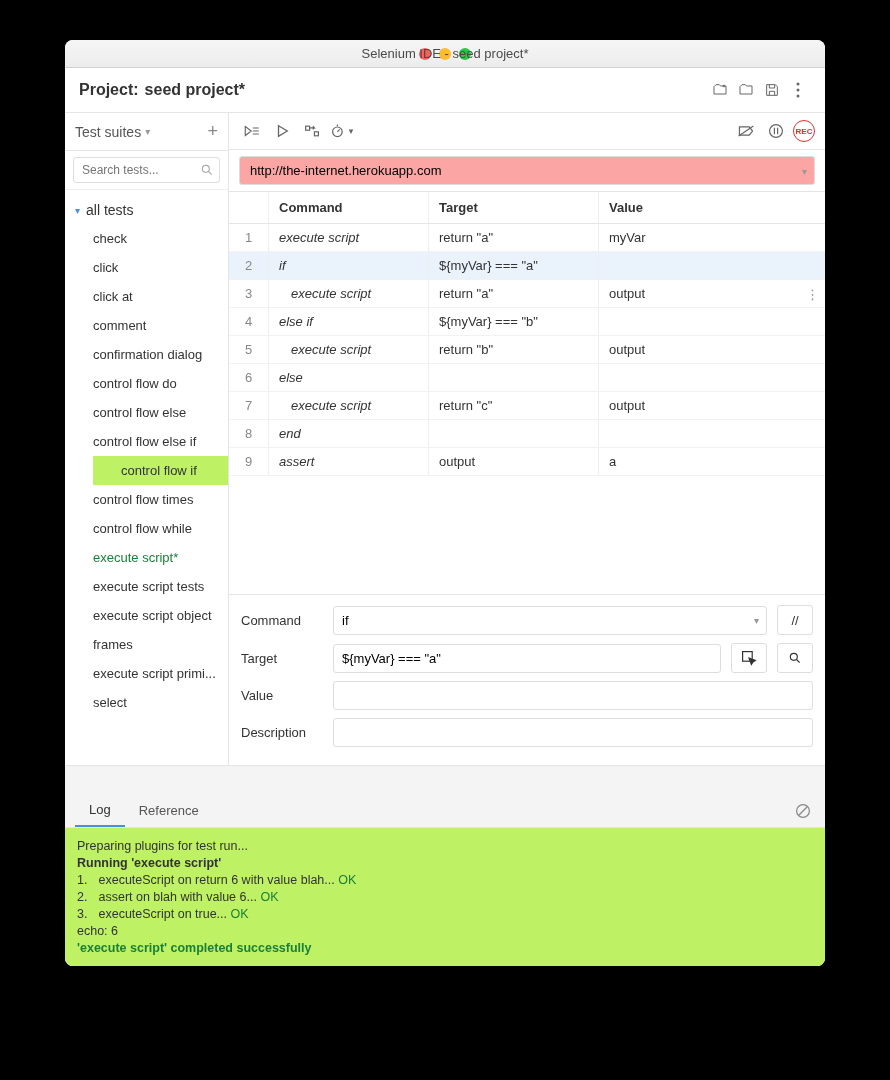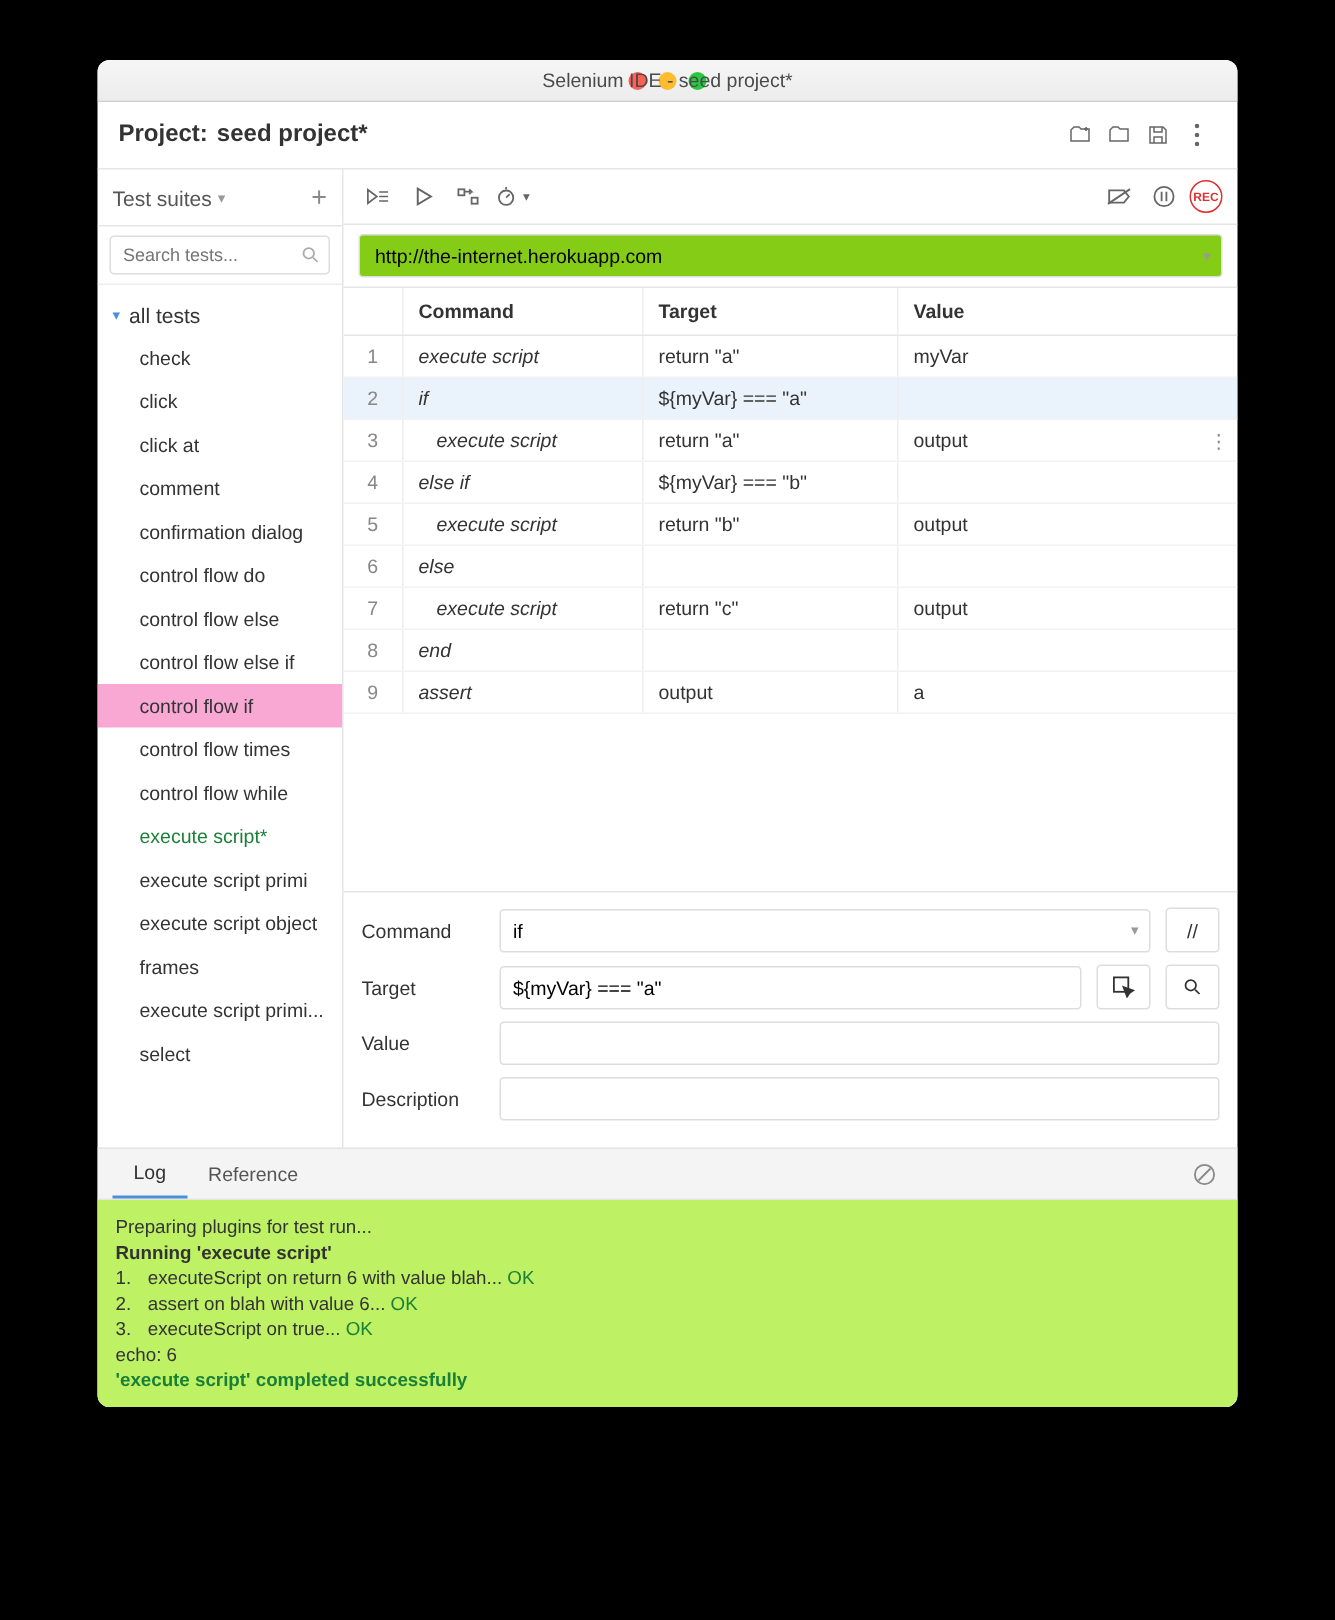--- a/index.html
+++ b/index.html
@@ -25,28 +25,28 @@
 .side-head .chev { margin-left: 4px; color: #999; font-size: 10px; }
 .side-head .plus { margin-left: auto; color: #888; font-size: 18px; cursor: pointer; }
 .search-row { padding: 6px 8px; border-bottom: 1px solid #eee; }
 .search-box { position: relative; }
 .search-box input { width: 100%; padding: 5px 24px 5px 8px; border: 1px solid #ddd; border-radius: 3px; font-size: 12px; }
 .search-box .mag { position: absolute; right: 6px; top: 50%; transform: translateY(-50%); color: #aaa; }
 .tree { flex: 1; overflow-y: auto; padding: 6px 0; }
 .tree-group { display: flex; align-items: center; padding: 6px 10px; font-size: 14px; cursor: pointer; }
 .tree-group .caret { color: #4a90d9; font-size: 10px; margin-right: 6px; }
 .tree-item { padding: 7px 10px 7px 28px; font-size: 13px; color: #333; cursor: pointer; white-space: nowrap; overflow: hidden; text-overflow: ellipsis; }
-.tree-item.selected { background: #f9a8d4; }
+.tree-item.selected { background: #bef264; margin-left: 28px; }
 .tree-item.modified { color: #1a7f37; }
 
 .main { flex: 1; display: flex; flex-direction: column; }
 .toolbar { display: flex; align-items: center; padding: 6px 10px; border-bottom: 1px solid #e5e5e5; gap: 4px; }
 .toolbar .sep { flex: 1; }
 .url-row { padding: 6px 10px; border-bottom: 1px solid #e5e5e5; }
-.url-select { width: 100%; padding: 6px 28px 6px 10px; border: 1px solid #ddd; border-radius: 3px; font-size: 13px; background: #84cc16; position: relative; }
+.url-select { width: 100%; padding: 6px 28px 6px 10px; border: 1px solid #ddd; border-radius: 3px; font-size: 13px; background: #fca5a5; position: relative; }
 .url-wrap { position: relative; }
 .url-wrap .dd { position: absolute; right: 8px; top: 50%; transform: translateY(-50%); color: #999; font-size: 10px; pointer-events: none; }
 
 .grid { flex: 1; overflow: auto; }
 .ghead { display: flex; border-bottom: 1px solid #e5e5e5; font-weight: 600; font-size: 13px; color: #333; background: #fff; }
 .ghead .gc { padding: 8px 10px; }
 .col-num { width: 40px; text-align: center; border-right: 1px solid #eee; }
 .col-cmd { width: 160px; border-right: 1px solid #eee; }
 .col-tgt { width: 170px; border-right: 1px solid #eee; }
 .col-val { flex: 1; position: relative; }
@@ -62,21 +62,21 @@
 .erow { display: flex; align-items: center; margin-bottom: 8px; gap: 10px; }
 .erow .elabel { width: 82px; font-size: 13px; color: #333; }
 .erow .einput { flex: 1; }
 .erow input[type=text], .erow .eselect { width: 100%; padding: 6px 8px; border: 1px solid #ddd; border-radius: 3px; font-size: 13px; background: #fff; }
 .eselwrap { flex: 1; position: relative; }
 .eselwrap .dd { position: absolute; right: 8px; top: 50%; transform: translateY(-50%); color: #999; font-size: 10px; pointer-events: none; }
 .ebtn { width: 36px; height: 30px; border: 1px solid #ddd; border-radius: 3px; display: flex; align-items: center; justify-content: center; cursor: pointer; }
 .erow .chk { width: 18px; height: 18px; border: 1px solid #ccc; border-radius: 3px; }
 
 .bottom { border-top: 1px solid #e5e5e5; background: #f4f4f4; }
-.btabs { display: flex; align-items: center; border-bottom: 1px solid #e5e5e5; padding: 0 10px; }
+.btabs { display: flex; align-items: center; border-bottom: 1px solid #e5e5e5; padding: 0 10px; margin-top: 28px; }
 .btab { padding: 8px 14px; font-size: 13px; color: #555; cursor: pointer; }
 .btab.active { color: #333; border-bottom: 2px solid #4a90d9; }
 .btabs .bspacer { flex: 1; }
 .bclear { color: #888; cursor: pointer; padding: 4px; }
 .log { background: #bef264; padding: 8px 12px; font-size: 12.5px; max-height: 160px; overflow: auto; }
 .log .line { margin: 3px 0; }
 .log .bold { font-weight: 600; }
 .log .ok { color: #1a7f37; }
 .log .numb { display: inline-block; width: 18px; }
 .log .done { color: #1a7f37; font-weight: 600; }
@@ -153,21 +153,21 @@
             <div class="tree-item">click at</div>
             <div class="tree-item">comment</div>
             <div class="tree-item">confirmation dialog</div>
             <div class="tree-item">control flow do</div>
             <div class="tree-item">control flow else</div>
             <div class="tree-item">control flow else if</div>
             <div class="tree-item selected">control flow if</div>
             <div class="tree-item">control flow times</div>
             <div class="tree-item">control flow while</div>
             <div class="tree-item modified">execute script*</div>
-            <div class="tree-item">execute script primi</div>
+            <div class="tree-item">execute script tests</div>
             <div class="tree-item">execute script object</div>
             <div class="tree-item">frames</div>
             <div class="tree-item">execute script primi...</div>
             <div class="tree-item">select</div>
           </div>
       </div>
     </div>
 
     <div class="main">
       <div class="toolbar">

